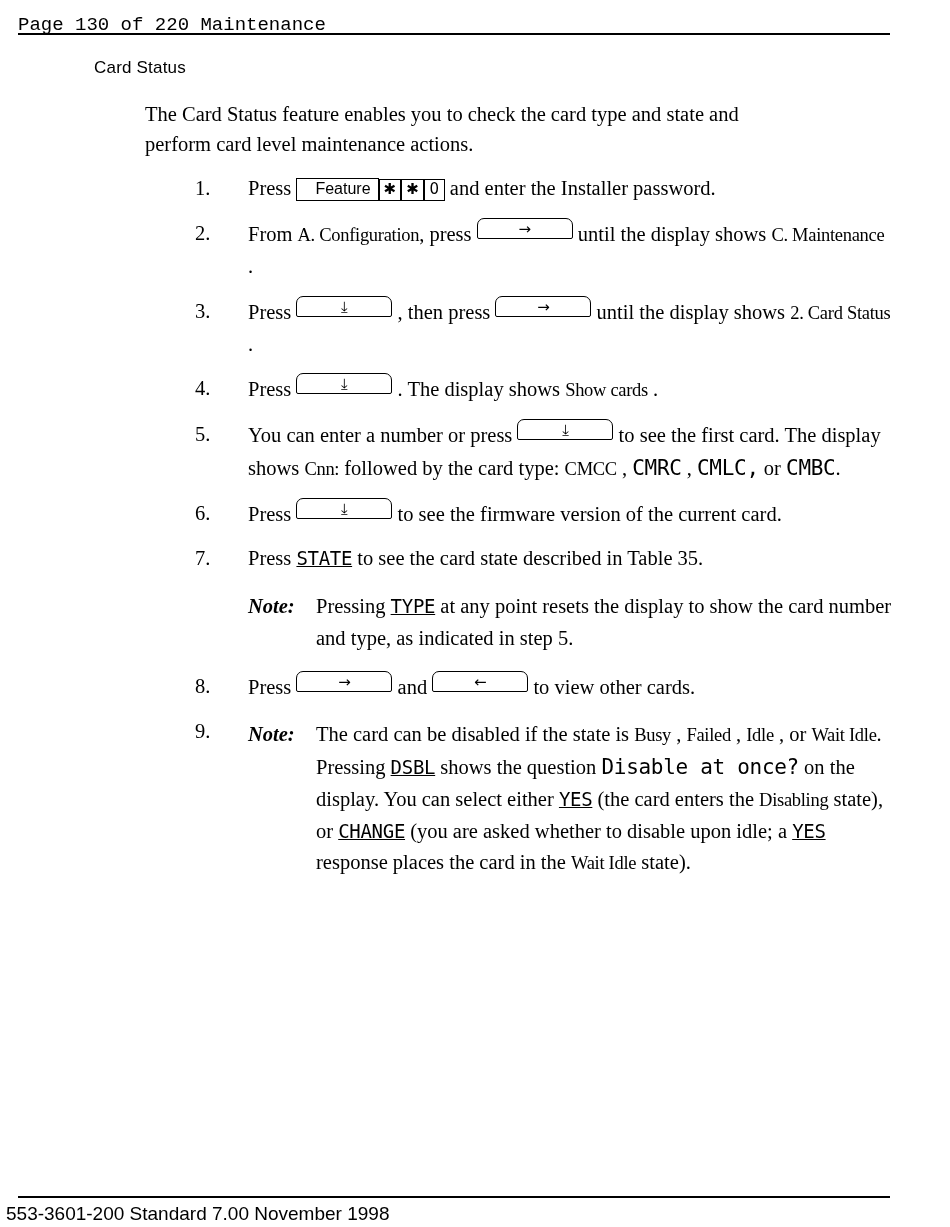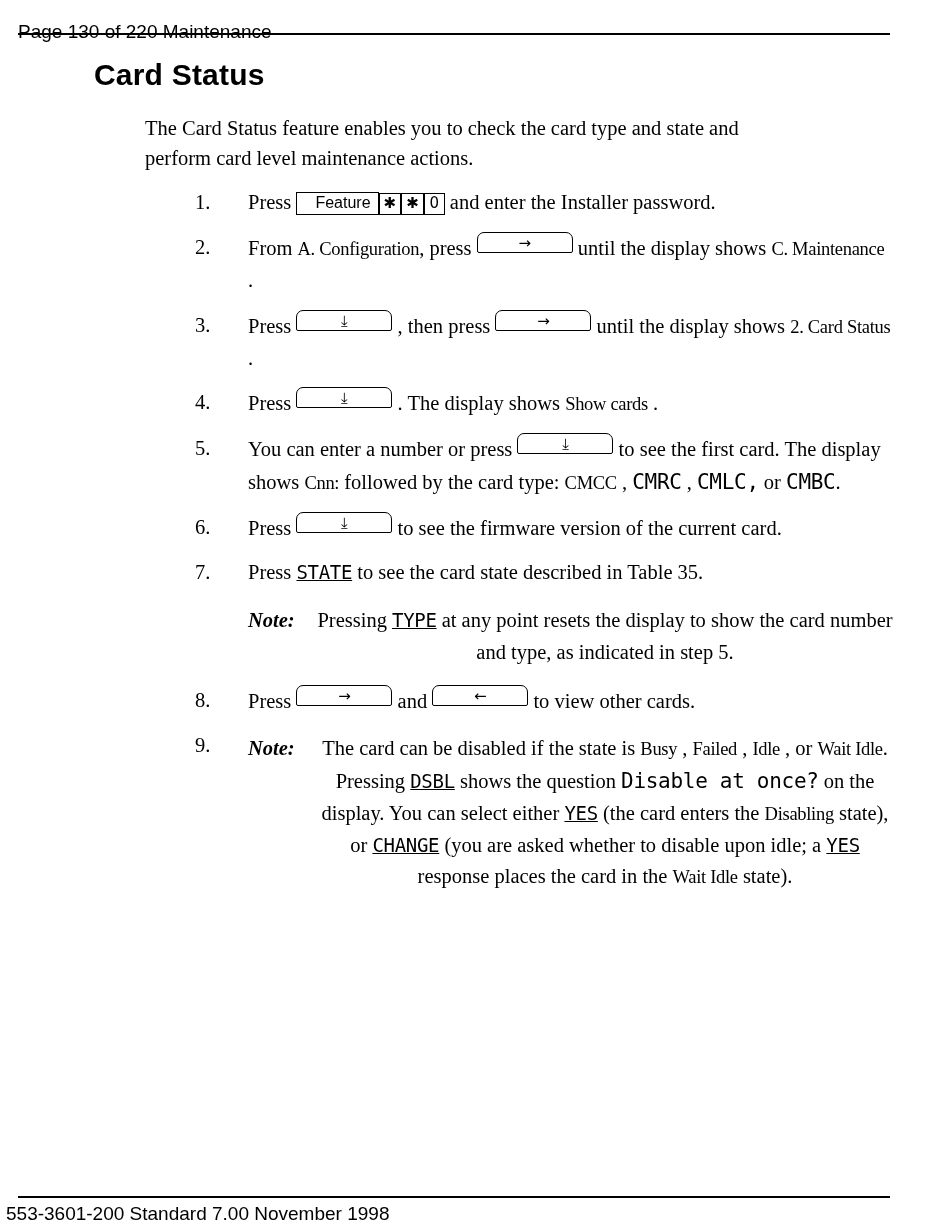--- a/index.html
+++ b/index.html
@@ -18,24 +18,24 @@
   .page {
     position: relative;
     width: 950px;
     height: 1227px;
     box-sizing: border-box;
   }
 
   
   .header {
     position: absolute;
-    top: 11px;
+    top: 4px;
     left: 18px;
     width: 872px;
-    font-family: Liberation Sans, sans-serif;
+    font-family: Liberation Mono, monospace;
     font-size: 19px;
     padding-top: 10px;
     padding-bottom: 6px;
   }
   .header-rule {
     position: absolute;
     top: 33px;
     left: 18px;
     width: 872px;
     border-top: 2px solid #000;
@@ -60,22 +60,22 @@
 
   
   .content {
     position: absolute;
     top: 58px;
     left: 94px;
     width: 800px;
   }
   h1.title {
     font-family: "Liberation Sans", sans-serif;
-    font-size: 30px;
-    font-weight: bold;
+    font-size: 17px;
+    font-weight: normal;
     margin: 0 0 22px 0;
     letter-spacing: 0.2px;
   }
   .intro {
     margin-left: 51px;
     width: 660px;
     font-size: 20.5px;
     line-height: 1.45;
     margin-bottom: 14px;
   }
@@ -97,21 +97,20 @@
     left: 101px;
     top: 0;
     width: 30px;
   }
   .note {
     position: relative;
     padding-left: 222px;
     margin: 16px 0 16px 0;
     font-size: 20.5px;
     line-height: 1.55;
-    text-align: center;
   }
   .note .note-label {
     position: absolute;
     left: 154px;
     top: 0;
     font-style: italic;
     font-weight: bold;
   }
 
   

